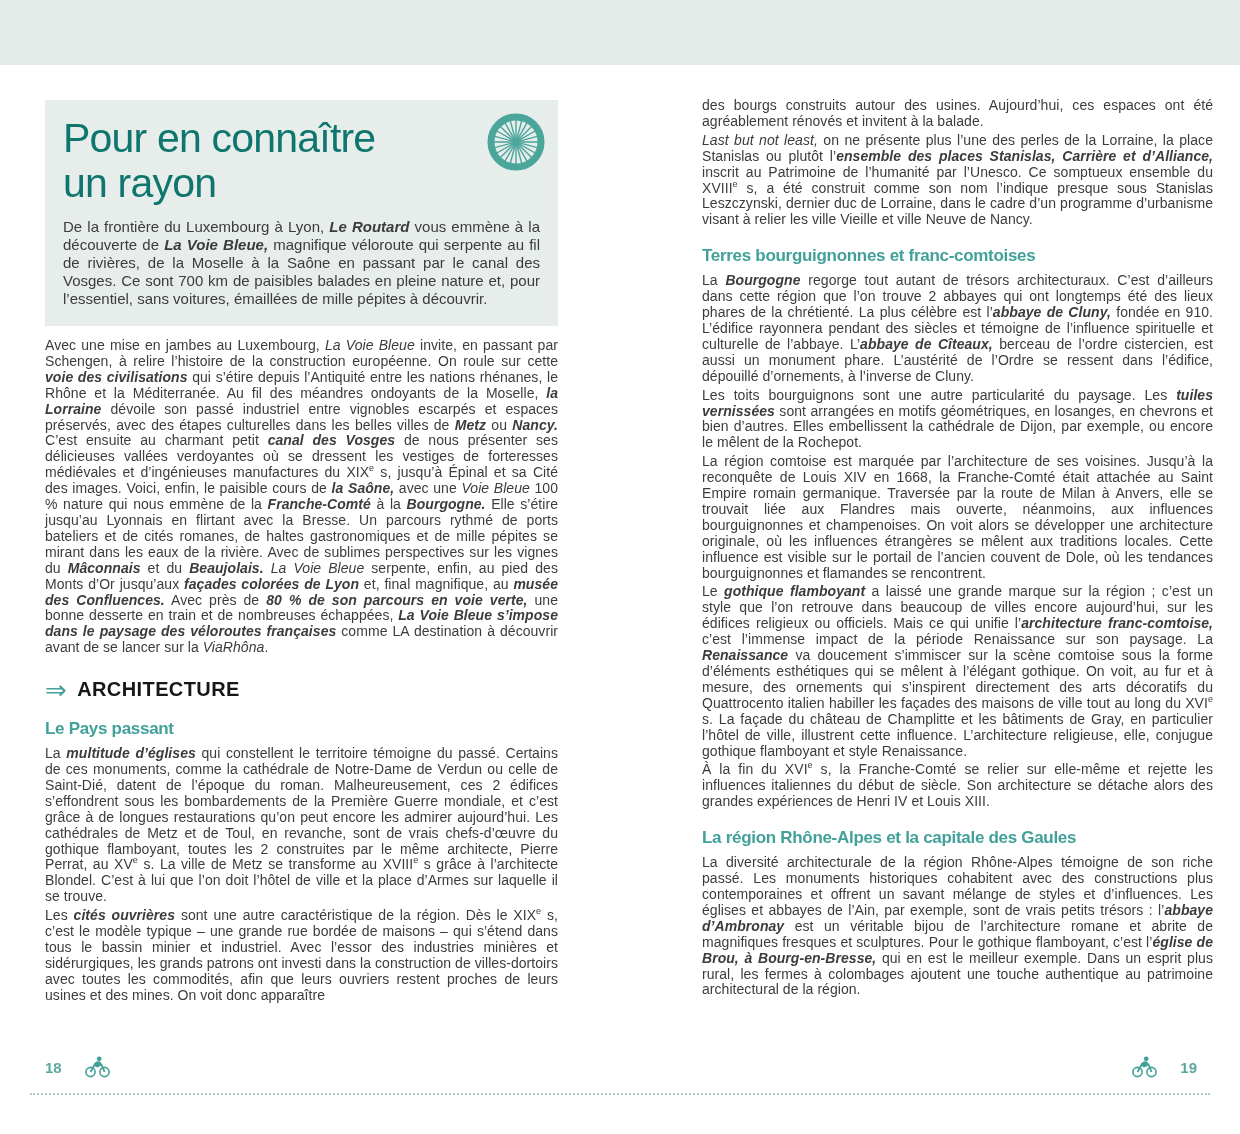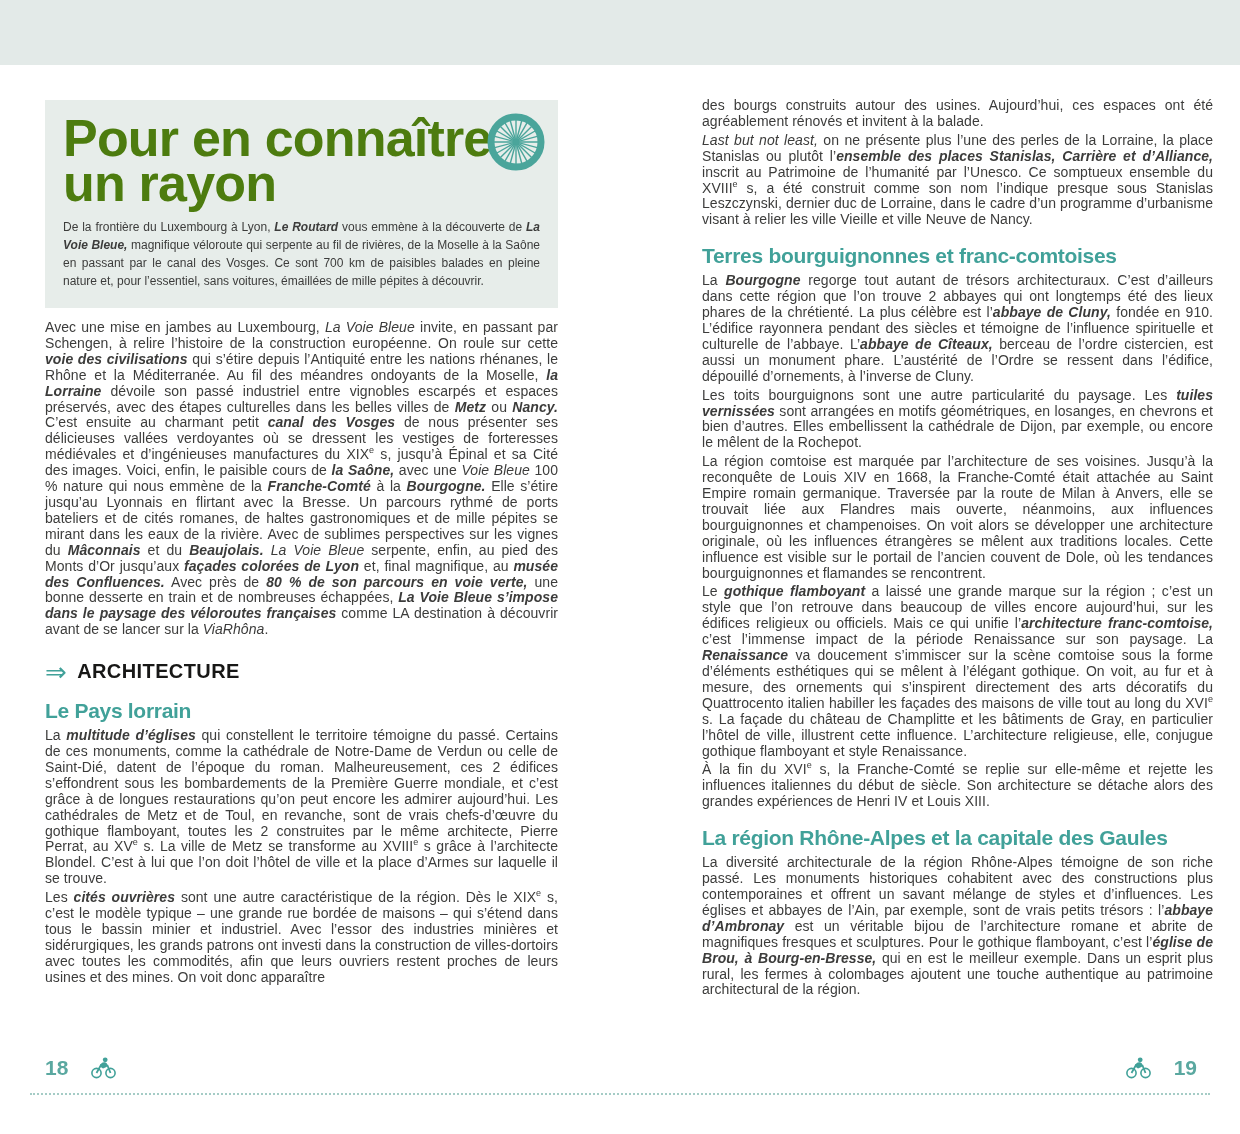--- a/index.html
+++ b/index.html
@@ -3,39 +3,39 @@
 <meta charset="utf-8">
 <style>
   html,body{margin:0;padding:0;background:#ffffff;}
   .page{position:relative;width:1240px;height:1134px;background:#ffffff;overflow:hidden;
         font-family:"Liberation Sans",sans-serif;color:#3C3C3B;}
   .top-band{position:absolute;top:0;left:0;width:1240px;height:65px;background:#E3EAE8;}
   .col{position:absolute;top:100px;}
   .col-left{left:45px;width:513px;}
   .col-right{left:702px;width:511px;top:98px;}
   .hero{position:relative;background:#E7EDEA;padding:16px 18px 18px 18px;margin-bottom:12px;}
-  .hero-title{color:#4d7c0f;font-weight:bold;font-size:52px;line-height:45px;letter-spacing:-0.8px;}
+  .hero-title{color:#0f766e;font-weight:normal;font-size:41px;line-height:45px;letter-spacing:-0.8px;}
   .hero-title span{display:block;}
   .wheel-icon{position:absolute;top:12px;right:12px;width:60px;height:60px;}
-  .hero-intro{margin-top:12px;font-size:12px;line-height:18px;text-align:justify;color:#3C3C3B;}
-  .sec-heading{color:#41A199;font-weight:bold;font-size:21px;line-height:25px;letter-spacing:-0.3px;
+  .hero-intro{margin-top:12px;font-size:15px;line-height:18px;text-align:justify;color:#3C3C3B;}
+  .sec-heading{color:#41A199;font-weight:bold;font-size:17px;line-height:25px;letter-spacing:-0.3px;
                margin:15px 0 5px 0;}
   .kicker{display:flex;align-items:center;gap:10px;margin:22px 0 2px 0;
           font-size:20px;font-weight:bold;color:#171716;letter-spacing:0.4px;}
   .kicker-arrow{color:#41A199;font-size:26px;line-height:20px;font-weight:normal;
                 font-family:"DejaVu Sans",sans-serif;}
   .para{font-size:14px;line-height:15.9px;letter-spacing:0.05px;text-align:justify;
         margin:0 0 3px 0;color:#3C3C3B;}
   .para .b{font-weight:bold;}
   .para .i,.hero-intro .i{font-style:italic;}
   .para .b.i,.hero-intro .b.i{font-weight:bold;font-style:italic;margin-top:19px;}
   .hero-intro .b{font-weight:bold;}
   sup{font-size:9px;line-height:0;}
   .footer{position:absolute;top:1056px;display:flex;align-items:center;gap:22px;
-          color:#5AA8A0;font-size:21px;font-weight:bold;}
+          color:#5AA8A0;font-size:15px;font-weight:bold;}
   .footer-left{left:45px;}
   .footer-right{right:43px;}
   .cyclist-icon{width:27px;height:22px;display:block;}
   .bottom-rule{position:absolute;left:30px;right:30px;top:1093px;height:0;
                border-top:2px dotted #A5CCC6;}
 </style>
 </head>
 <body>
 
 <div class="page">
@@ -66,36 +66,36 @@
         <circle cx="30" cy="30" r="3.2" fill="#4AA59B"></circle>
       </svg>
       <div class="hero-intro"><span>De la frontière du Luxembourg à Lyon, </span><span class="b i">Le Routard</span><span> vous emmène à la découverte de </span><span class="b i">La Voie Bleue,</span><span> magnifique véloroute qui serpente au fil de rivières, de la Moselle à la Saône en passant par le canal des Vosges. Ce sont 700 km de paisibles balades en pleine nature et, pour l’essentiel, sans voitures, émaillées de mille pépites à découvrir.</span></div>
     </div>
     <div>
         <div class="para"><span>Avec une mise en jambes au Luxembourg, </span><span class="i">La Voie Bleue</span><span> invite, en passant par Schengen, à relire l’histoire de la construction européenne. On roule sur cette </span><span class="b i">voie des civilisations</span><span> qui s’étire depuis l’Antiquité entre les nations rhénanes, le Rhône et la Méditerranée. Au fil des méandres ondoyants de la Moselle, </span><span class="b i">la Lorraine</span><span> dévoile son passé industriel entre vignobles escarpés et espaces préservés, avec des étapes culturelles dans les belles villes de </span><span class="b i">Metz</span><span> ou </span><span class="b i">Nancy.</span><span> C’est ensuite au charmant petit </span><span class="b i">canal des Vosges</span><span> de nous présenter ses délicieuses vallées verdoyantes où se dressent les vestiges de forteresses médiévales et d’ingénieuses manufactures du XIX</span><sup>e</sup><span> s, jusqu’à Épinal et sa Cité des images. Voici, enfin, le paisible cours de </span><span class="b i">la Saône,</span><span> avec une </span><span class="i">Voie Bleue</span><span> 100 % nature qui nous emmène de la </span><span class="b i">Franche-Comté</span><span> à la </span><span class="b i">Bourgogne.</span><span> Elle s’étire jusqu’au Lyonnais en flirtant avec la Bresse. Un parcours rythmé de ports bateliers et de cités romanes, de haltes gastronomiques et de mille pépites se mirant dans les eaux de la rivière. Avec de sublimes perspectives sur les vignes du </span><span class="b i">Mâconnais</span><span> et du </span><span class="b i">Beaujolais.</span><span> </span><span class="i">La Voie Bleue</span><span> serpente, enfin, au pied des Monts d’Or jusqu’aux </span><span class="b i">façades colorées de Lyon</span><span> et, final magnifique, au </span><span class="b i">musée des Confluences.</span><span> Avec près de </span><span class="b i">80 % de son parcours en voie verte,</span><span> une bonne desserte en train et de nombreuses échappées, </span><span class="b i">La Voie Bleue s’impose dans le paysage des véloroutes françaises</span><span> comme LA destination à découvrir avant de se lancer sur la </span><span class="i">ViaRhôna</span><span>.</span></div>
         <div class="kicker">
           <span class="kicker-arrow">⇒</span>
           <span>ARCHITECTURE</span>
         </div>
-        <div class="sec-heading">Le Pays lorrain</div>
+        <div class="sec-heading">Le Pays passant</div>
         <div class="para"><span>La </span><span class="b i">multitude d’églises</span><span> qui constellent le territoire témoigne du passé. Certains de ces monuments, comme la cathédrale de Notre-Dame de Verdun ou celle de Saint-Dié, datent de l’époque du roman. Malheureusement, ces 2 édifices s’effondrent sous les bombardements de la Première Guerre mondiale, et c’est grâce à de longues restaurations qu’on peut encore les admirer aujourd’hui. Les cathédrales de Metz et de Toul, en revanche, sont de vrais chefs-d’œuvre du gothique flamboyant, toutes les 2 construites par le même architecte, Pierre Perrat, au XV</span><sup>e</sup><span> s. La ville de Metz se transforme au XVIII</span><sup>e</sup><span> s grâce à l’architecte Blondel. C’est à lui que l’on doit l’hôtel de ville et la place d’Armes sur laquelle il se trouve.</span></div>
         <div class="para"><span>Les </span><span class="b i">cités ouvrières</span><span> sont une autre caractéristique de la région. Dès le XIX</span><sup>e</sup><span> s, c’est le modèle typique – une grande rue bordée de maisons – qui s’étend dans tous le bassin minier et industriel. Avec l’essor des industries minières et sidérurgiques, les grands patrons ont investi dans la construction de villes-dortoirs avec toutes les commodités, afin que leurs ouvriers restent proches de leurs usines et des mines. On voit donc apparaître</span></div>
       </div>
   </div>
 
   <div class="col col-right">
     <div>
         <div class="para"><span>des bourgs construits autour des usines. Aujourd’hui, ces espaces ont été agréablement rénovés et invitent à la balade.</span></div>
         <div class="para"><span class="i">Last but not least,</span><span> on ne présente plus l’une des perles de la Lorraine, la place Stanislas ou plutôt l’</span><span class="b i">ensemble des places Stanislas, Carrière et d’Alliance,</span><span> inscrit au Patrimoine de l’humanité par l’Unesco. Ce somptueux ensemble du XVIII</span><sup>e</sup><span> s, a été construit comme son nom l’indique presque sous Stanislas Leszczynski, dernier duc de Lorraine, dans le cadre d’un programme d’urbanisme visant à relier les ville Vieille et ville Neuve de Nancy.</span></div>
         <div class="sec-heading">Terres bourguignonnes et franc-comtoises</div>
         <div class="para"><span>La </span><span class="b i">Bourgogne</span><span> regorge tout autant de trésors architecturaux. C’est d’ailleurs dans cette région que l’on trouve 2 abbayes qui ont longtemps été des lieux phares de la chrétienté. La plus célèbre est l’</span><span class="b i">abbaye de Cluny,</span><span> fondée en 910. L’édifice rayonnera pendant des siècles et témoigne de l’influence spirituelle et culturelle de l’abbaye. L’</span><span class="b i">abbaye de Cîteaux,</span><span> berceau de l’ordre cistercien, est aussi un monument phare. L’austérité de l’Ordre se ressent dans l’édifice, dépouillé d’ornements, à l’inverse de Cluny.</span></div>
         <div class="para"><span>Les toits bourguignons sont une autre particularité du paysage. Les </span><span class="b i">tuiles vernissées</span><span> sont arrangées en motifs géométriques, en losanges, en chevrons et bien d’autres. Elles embellissent la cathédrale de Dijon, par exemple, ou encore le mêlent de la Rochepot.</span></div>
         <div class="para"><span>La région comtoise est marquée par l’architecture de ses voisines. Jusqu’à la reconquête de Louis XIV en 1668, la Franche-Comté était attachée au Saint Empire romain germanique. Traversée par la route de Milan à Anvers, elle se trouvait liée aux Flandres mais ouverte, néanmoins, aux influences bourguignonnes et champenoises. On voit alors se développer une architecture originale, où les influences étrangères se mêlent aux traditions locales. Cette influence est visible sur le portail de l’ancien couvent de Dole, où les tendances bourguignonnes et flamandes se rencontrent.</span></div>
         <div class="para"><span>Le </span><span class="b i">gothique flamboyant</span><span> a laissé une grande marque sur la région ; c’est un style que l’on retrouve dans beaucoup de villes encore aujourd’hui, sur les édifices religieux ou officiels. Mais ce qui unifie l’</span><span class="b i">architecture franc-comtoise,</span><span> c’est l’immense impact de la période Renaissance sur son paysage. La </span><span class="b i">Renaissance</span><span> va doucement s’immiscer sur la scène comtoise sous la forme d’éléments esthétiques qui se mêlent à l’élégant gothique. On voit, au fur et à mesure, des ornements qui s’inspirent directement des arts décoratifs du Quattrocento italien habiller les façades des maisons de ville tout au long du XVI</span><sup>e</sup><span> s. La façade du château de Champlitte et les bâtiments de Gray, en particulier l’hôtel de ville, illustrent cette influence. L’architecture religieuse, elle, conjugue gothique flamboyant et style Renaissance.</span></div>
-        <div class="para"><span>À la fin du XVI</span><sup>e</sup><span> s, la Franche-Comté se replie sur elle-même et rejette les influences italiennes du début de siècle. Son architecture se détache alors des grandes expériences de Henri IV et Louis XIII.</span></div>
+        <div class="para"><span>À la fin du XVI</span><sup>e</sup><span> s, la Franche-Comté se relier sur elle-même et rejette les influences italiennes du début de siècle. Son architecture se détache alors des grandes expériences de Henri IV et Louis XIII.</span></div>
         <div class="sec-heading">La région Rhône-Alpes et la capitale des Gaules</div>
         <div class="para"><span>La diversité architecturale de la région Rhône-Alpes témoigne de son riche passé. Les monuments historiques cohabitent avec des constructions plus contemporaines et offrent un savant mélange de styles et d’influences. Les églises et abbayes de l’Ain, par exemple, sont de vrais petits trésors : l’</span><span class="b i">abbaye d’Ambronay</span><span> est un véritable bijou de l’architecture romane et abrite de magnifiques fresques et sculptures. Pour le gothique flamboyant, c’est l’</span><span class="b i">église de Brou, à Bourg-en-Bresse,</span><span> qui en est le meilleur exemple. Dans un esprit plus rural, les fermes à colombages ajoutent une touche authentique au patrimoine architectural de la région.</span></div>
       </div>
   </div>
 
   <div class="footer footer-left">
     <span>18</span>
     <svg class="cyclist-icon" viewBox="0 0 27 22">
       <circle cx="6.5" cy="16" r="4.6" fill="none" stroke="#41A199" stroke-width="1.6"></circle>
       <circle cx="20.5" cy="16" r="4.6" fill="none" stroke="#41A199" stroke-width="1.6"></circle>

